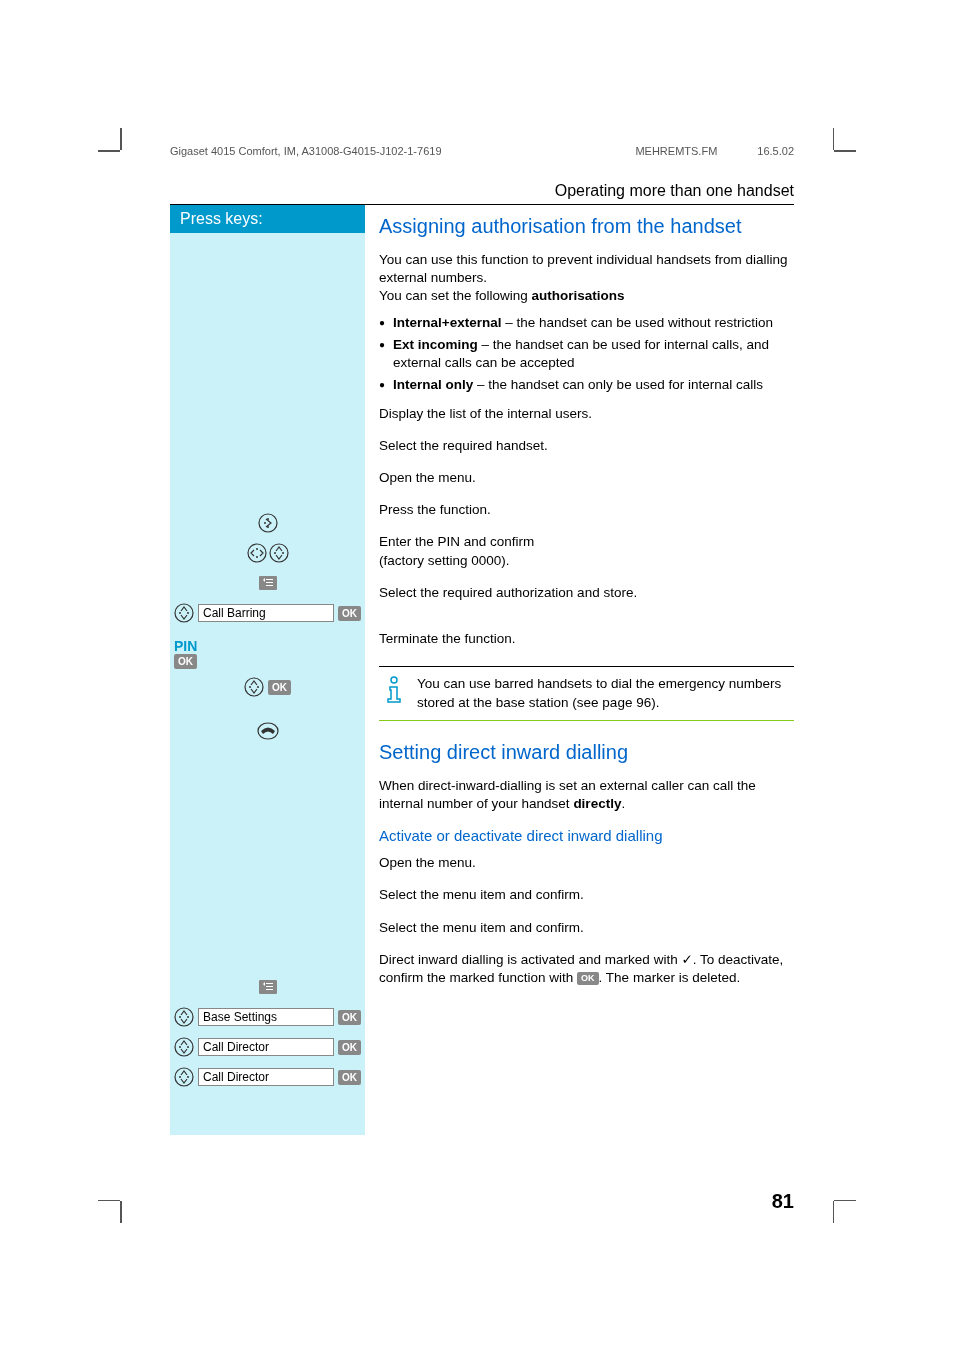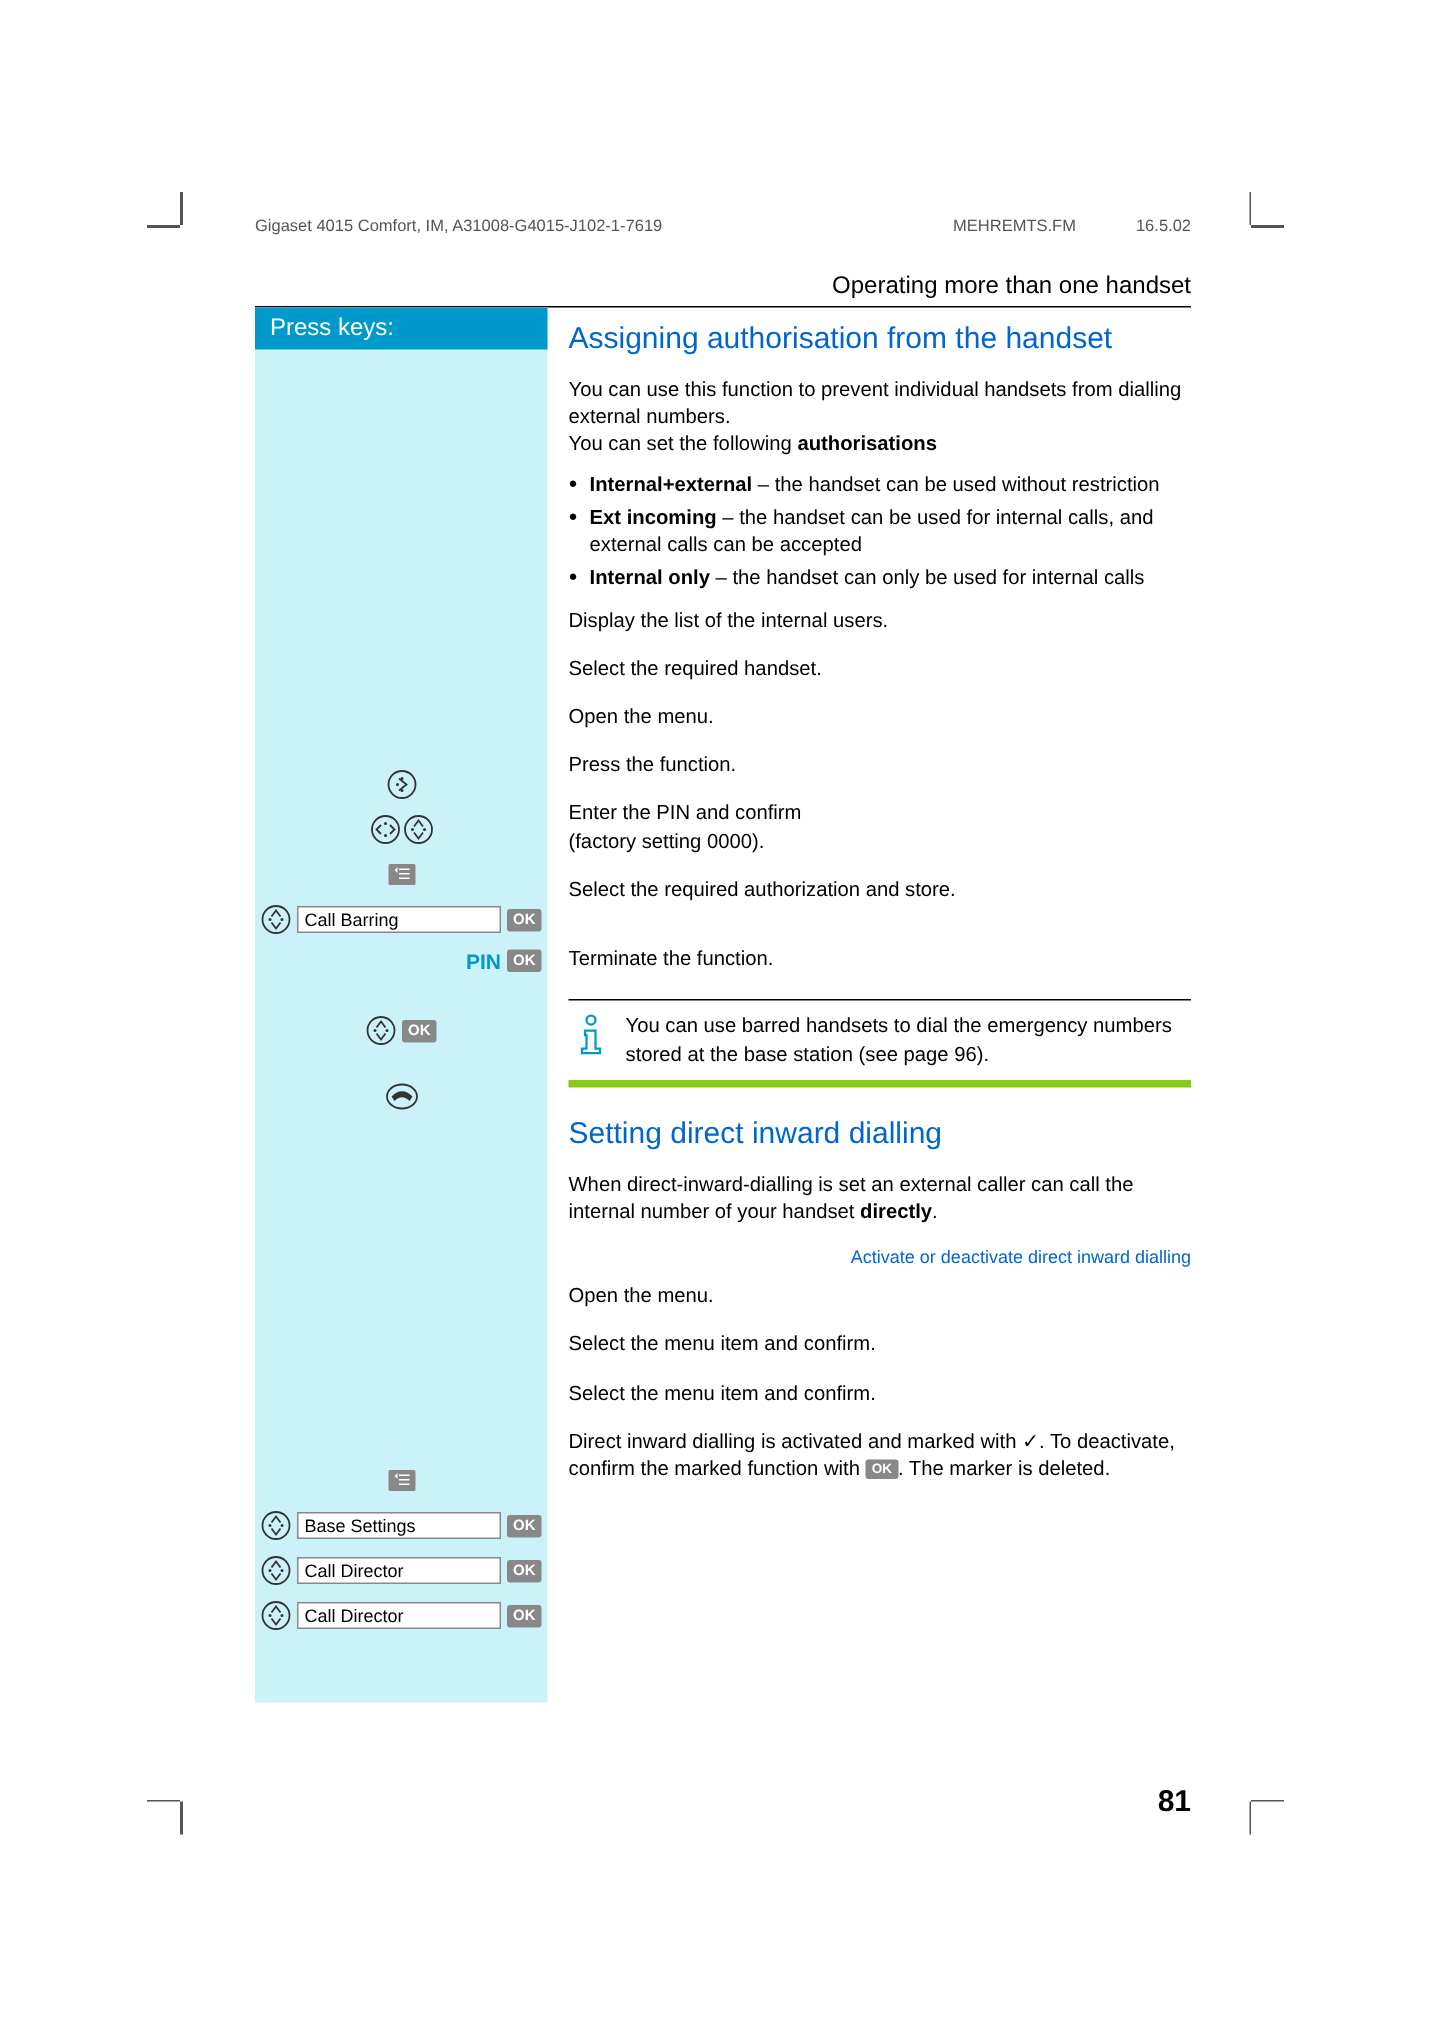--- a/index.html
+++ b/index.html
@@ -65,24 +65,23 @@
     }
     h2.blue-heading {
       color: #0066cc;
       font-size: 20px;
       font-weight: normal;
       margin-bottom: 12px;
       line-height: 1.3;
     }
     h3.blue-subheading {
       color: #0066cc;
-      font-size: 12px;
+      font-size: 15px;
       font-weight: normal;
       margin: 14px 0 10px;
-      text-align: right;
     }
     .para {
       font-size: 13.5px;
       line-height: 1.35;
       margin-bottom: 8px;
     }
     ul.bullets {
       list-style: none;
       margin: 4px 0 10px;
     }
@@ -159,21 +158,21 @@
       align-items: center;
       justify-content: center;
       border-radius: 1px;
       color: #fff;
       font-size: 10px;
       flex-shrink: 0;
       padding-bottom:1px;
     }
     .info-box {
       border-top: 1px solid #000;
-      border-bottom: 5px solid #84cc16;
+      border-bottom: 1px solid #84cc16;
       display: flex;
       align-items: flex-start;
       gap: 10px;
       padding: 8px 2px;
       margin: 10px 0 18px;
     }
     .info-icon {
       width: 26px;
       flex-shrink: 0;
       color: #0099cc;
@@ -280,21 +279,21 @@
                 <circle cx="10" cy="10" r="9" fill="none" stroke="#333" stroke-width="1.2"></circle>
                 <path d="M7 8 L10 4 L13 8 M7 12 L10 16 L13 12" fill="none" stroke="#333" stroke-width="1.2"></path>
                 <circle cx="6" cy="10" r="1" fill="#333"></circle>
                 <circle cx="14" cy="10" r="1" fill="#333"></circle>
               </svg>
           </span>
           <span class="step-label">Call Barring</span>
           <span class="ok-btn">OK</span>
         </div>
 
-        <div class="step-row" style="height:38px; align-items:flex-start; padding-top:2px;">
+        <div class="step-row" style="height:38px; align-items:flex-start; padding-top:2px;flex-direction:column;">
           <span class="spacer"></span>
           <span class="pin-label">PIN</span>
           <span class="ok-btn">OK</span>
         </div>
 
         <div class="step-row" style="gap:4px;">
           <span class="icon-circle">
             <svg width="20" height="20" viewBox="0 0 20 20">
                 <circle cx="10" cy="10" r="9" fill="none" stroke="#333" stroke-width="1.2"></circle>
                 <path d="M7 8 L10 4 L13 8 M7 12 L10 16 L13 12" fill="none" stroke="#333" stroke-width="1.2"></path>

